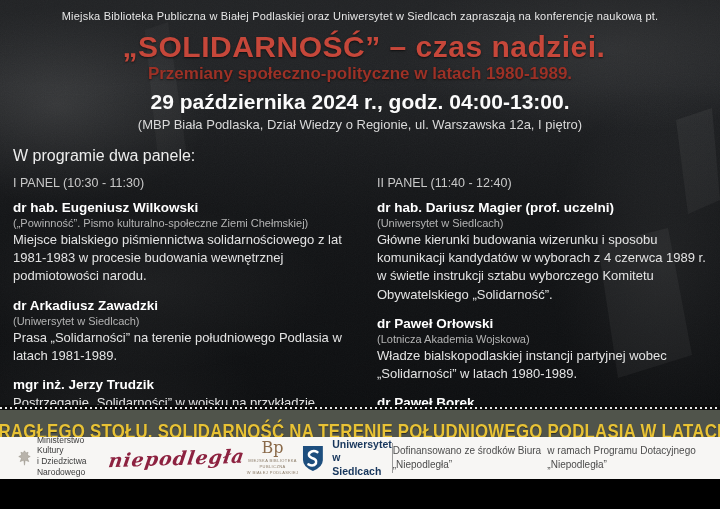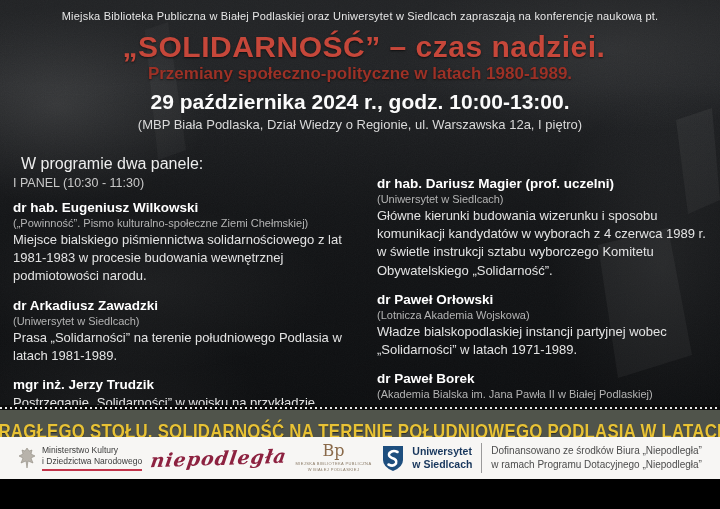--- a/index.html
+++ b/index.html
@@ -29,21 +29,21 @@
     font-size:11px;letter-spacing:.2px;color:#e6e6e6;margin:0;}
   .title{position:absolute;top:30px;left:8px;right:0;text-align:center;margin:0;
     font-size:30px;font-weight:bold;letter-spacing:.5px;color:#c6473a;
     text-shadow:0 1px 2px rgba(0,0,0,.6);}
   .subtitle{position:absolute;top:64px;left:0;right:0;text-align:center;margin:0;
     font-size:17px;font-weight:bold;color:#9d3126;text-shadow:0 1px 2px rgba(0,0,0,.5);}
   .datetime{position:absolute;top:90px;left:0;right:0;text-align:center;margin:0;
     font-size:21px;font-weight:bold;color:#fbfbfb;}
   .location{position:absolute;top:117px;left:0;right:0;text-align:center;margin:0;
     font-size:13px;color:#d9d9d9;}
-  .program-heading{position:absolute;top:147px;left:13px;margin:8px;
+  .program-heading{position:absolute;top:147px;left:13px;margin:0;
     font-size:16px;color:#ededed;font-weight:normal;}
   .columns{position:absolute;top:176px;left:13px;right:8px;display:flex;gap:16px;}
   .col{flex:0 0 348px;}
   .col.right{flex:1;}
   .panel-label{font-size:12.5px;color:#c9c9c9;margin:0 0 10px 0;}
   .speaker{margin-bottom:12px;}
   .speaker .name{font-size:13.5px;font-weight:bold;color:#ffffff;margin:0 0 2px 0;}
   .speaker .affil{font-size:11px;color:#b4b4b4;margin:0 0 2px 0;}
   .speaker .topic{font-size:13px;color:#e3e3e3;line-height:1.4;margin:0;}
   
@@ -64,21 +64,21 @@
   .ministry-underline{height:2px;background:#c2354b;margin-top:2px;}
   .niepodlegla{font-family:"DejaVu Serif","Liberation Serif",serif;font-style:italic;font-weight:bold;
     font-size:19px;color:#8d2240;transform:skewX(-10deg) rotate(-2deg);letter-spacing:1px;}
   .bp{display:flex;flex-direction:column;align-items:center;}
   .bp-monogram{font-family:"DejaVu Serif","Liberation Serif",serif;font-size:16px;color:#8a6a4a;line-height:1;}
   .bp-caption{font-size:4px;color:#8a7a66;letter-spacing:.4px;text-align:center;line-height:1.5;margin-top:2px;}
   .university{display:flex;align-items:center;gap:6px;}
   .uni-text{display:flex;flex-direction:column;}
   .uni-text span{font-size:10.5px;font-weight:bold;color:#17365c;line-height:1.25;}
   .footer-divider{width:1px;height:30px;background:#9a9a9a;}
-  .funding{display:flex;flex-direction:column;}
+  .funding{display:flex;}
   .funding span{font-size:10px;color:#4c4c4c;line-height:1.45;}
 </style>
 </head>
 <body>
 
 <div class="poster">
 
   <div class="photo-bg"></div>
   <svg class="photo-grain" width="720" height="509" aria-hidden="true">
     <filter id="grain">
@@ -91,21 +91,21 @@
     <polygon points="598,245 668,228 692,355 618,378" fill="#d9d9d9" opacity="0.12"></polygon>
     <polygon points="676,120 712,108 720,200 688,214" fill="#cfcfcf" opacity="0.10"></polygon>
     <polygon points="145,30 168,22 186,150 158,160" fill="#bcbcbc" opacity="0.08"></polygon>
   </svg>
   <div class="photo-shade"></div>
 
   <div class="content">
     <p class="intro">Miejska Biblioteka Publiczna w Białej Podlaskiej oraz Uniwersytet w Siedlcach zapraszają na konferencję naukową pt.</p>
     <h1 class="title">„SOLIDARNOŚĆ” – czas nadziei.</h1>
     <h2 class="subtitle">Przemiany społeczno-polityczne w latach 1980-1989.</h2>
-    <p class="datetime">29 października 2024 r., godz. 10:00-13:00.</p>
+    <p class="datetime">29 października 2024 r., godz. 04:00-13:00.</p>
     <p class="location">(MBP Biała Podlaska, Dział Wiedzy o Regionie, ul. Warszawska 12a, I piętro)</p>
     <p class="program-heading">W programie dwa panele:</p>
 
     <div class="columns">
 
       <div class="col left">
         <p class="panel-label">I PANEL (10:30 - 11:30)</p>
 
         <div class="speaker">
           <p class="name">dr hab. Eugeniusz Wilkowski</p>
@@ -119,31 +119,32 @@
           <p class="topic">Prasa „Solidarności” na terenie południowego Podlasia w latach 1981-1989.</p>
         </div>
 
         <div class="speaker">
           <p class="name">mgr inż. Jerzy Trudzik</p>
           <p class="topic">Postrzeganie „Solidarności” w wojsku na przykładzie personelu latającego 61 Lotniczego Pułku Szkolno-Bojowego w Białej Podlaskiej.</p>
         </div>
       </div>
 
       <div class="col right">
+        <p class="panel-label">II PANEL (11:40 - 12:40)</p>
 
         <div class="speaker">
           <p class="name">dr hab. Dariusz Magier (prof. uczelni)</p>
           <p class="affil">(Uniwersytet w Siedlcach)</p>
           <p class="topic">Główne kierunki budowania wizerunku i sposobu komunikacji kandydatów w wyborach z 4 czerwca 1989 r. w świetle instrukcji sztabu wyborczego Komitetu Obywatelskiego „Solidarność”.</p>
         </div>
 
         <div class="speaker">
           <p class="name">dr Paweł Orłowski</p>
           <p class="affil">(Lotnicza Akademia Wojskowa)</p>
-          <p class="topic">Władze bialskopodlaskiej instancji partyjnej wobec „Solidarności” w latach 1971-1989.</p>
+          <p class="topic">Władze bialskopodlaskiej instancji partyjnej wobec „Solidarności” w latach 1980-1989.</p>
         </div>
 
         <div class="speaker">
           <p class="name">dr Paweł Borek</p>
           <p class="affil">(Akademia Bialska im. Jana Pawła II w Białej Podlaskiej)</p>
           <p class="topic">„Solidarność” w bialskopodlaskich zakładach pracy (1980-1983).</p>
         </div>
       </div>
 
     </div>

